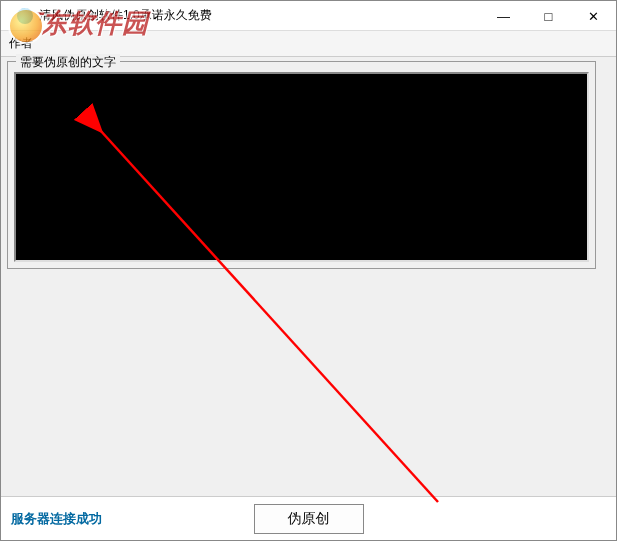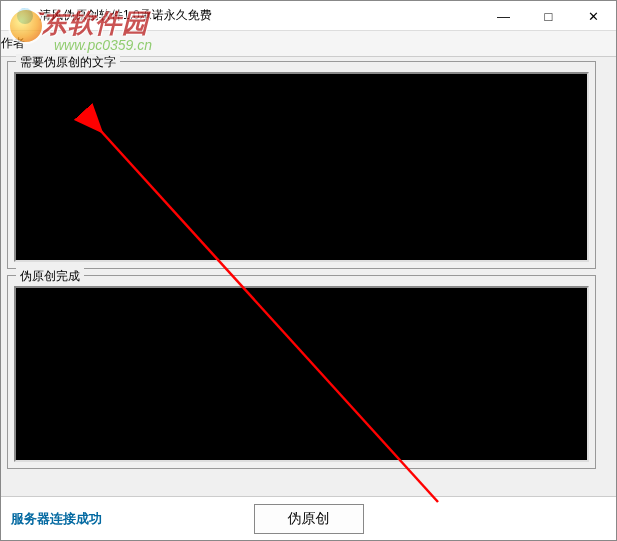--- a/index.html
+++ b/index.html
@@ -51,20 +51,21 @@
       justify-content: center;
       font-size: 13px;
       cursor: pointer;
       font-family: Arial;
     }
     .toolbar {
       height: 26px;
       background: #f5f5f5;
       display: flex;
       align-items: center;
+      padding-left: 8px;
       gap: 14px;
       border-bottom: 1px solid #ccc;
       font-size: 12px;
     }
     .toolbar span { cursor: pointer; color: #000; }
     .content {
       padding: 4px 20px 0 6px;
     }
     .group {
       border: 1px solid #999;
@@ -194,24 +195,20 @@
 
   <div class="toolbar">
     <span>作者</span>
   </div>
 
   <div class="content">
     <div class="group">
       <div class="group-label">需要伪原创的文字</div>
       <textarea class="textarea ta1" style=""></textarea>
     </div>
-    <div class="group">
-      <div class="group-label">伪原创完成</div>
-      <textarea class="textarea ta2" style=""></textarea>
-    </div>
   </div>
 
   <div class="footer">
     <div class="status">服务器连接成功</div>
     <button class="main-btn">伪原创</button>
   </div>
 
 </div>
 
 <svg class="arrow-svg">
@@ -219,14 +216,13 @@
     <marker id="arrowhead" markerWidth="12" markerHeight="10" refX="2" refY="5" orient="auto">
       <polygon points="12 0, 0 5, 12 10" fill="#ff0000"></polygon>
     </marker>
   </defs>
   <line x1="438" y1="502" x2="100" y2="130" stroke="#ff0000" stroke-width="2.5" marker-end="url(#arrowhead)"></line>
 </svg>
 
 <div class="watermark">
   <div class="wm-icon"></div>
   <div class="wm-text">河东软件园</div>
-  <div class="wm-url">www.pc0359.cn</div>
 </div>
 
 </body></html>

